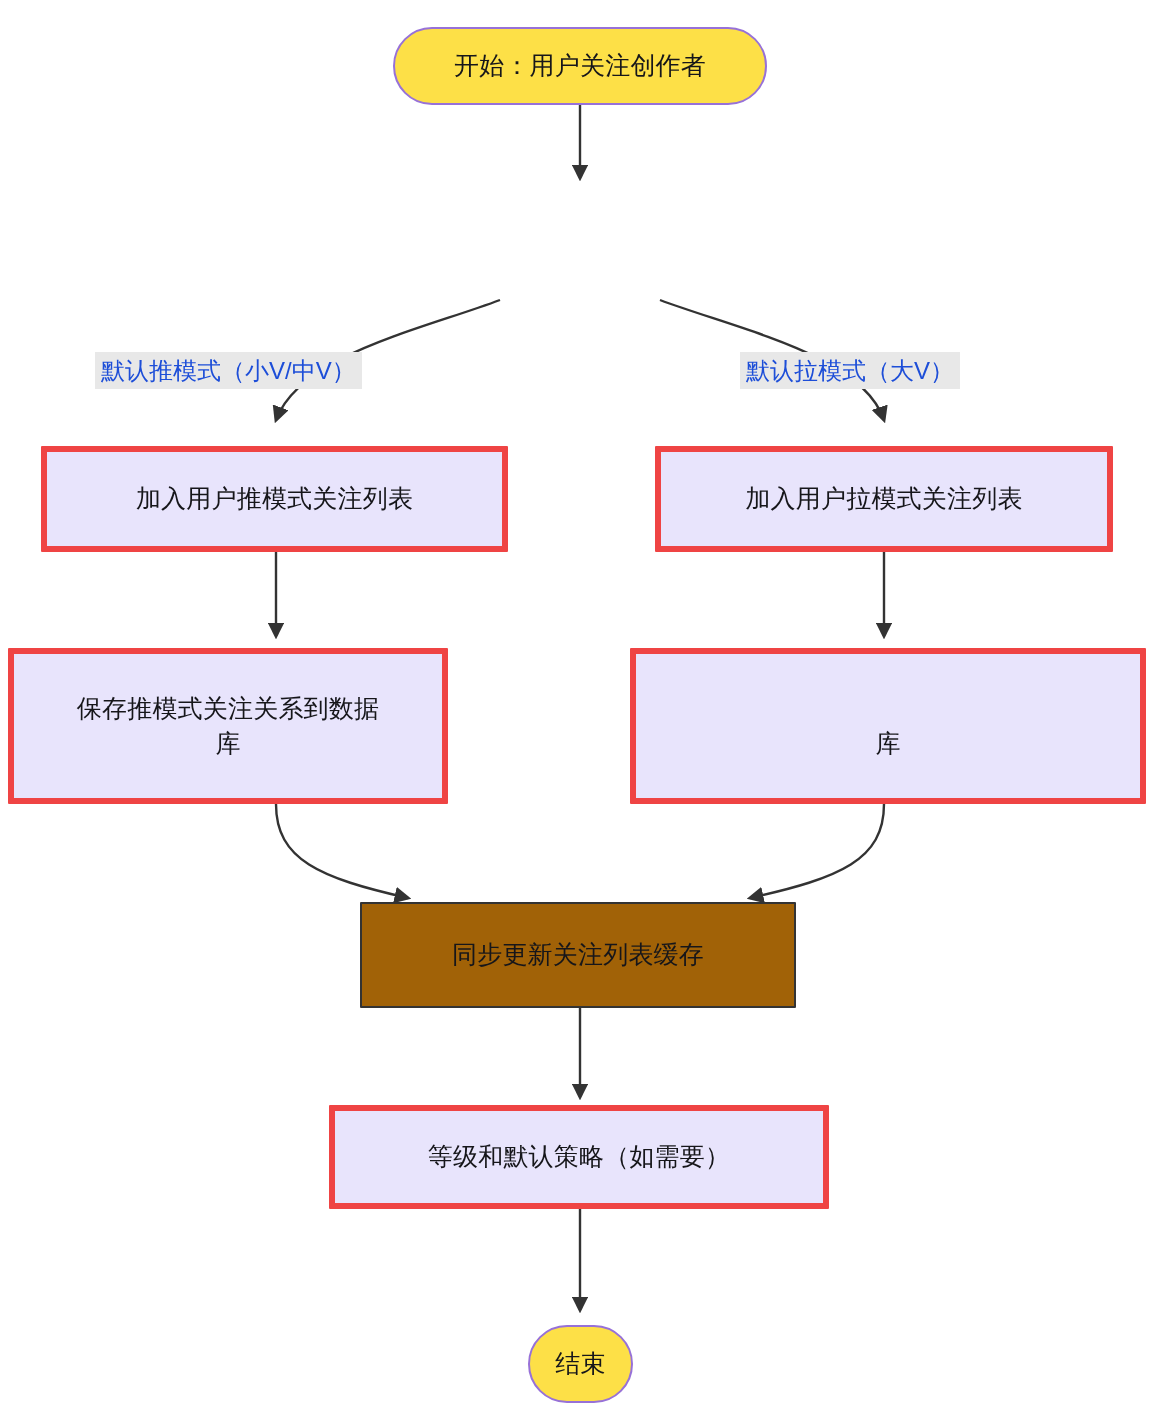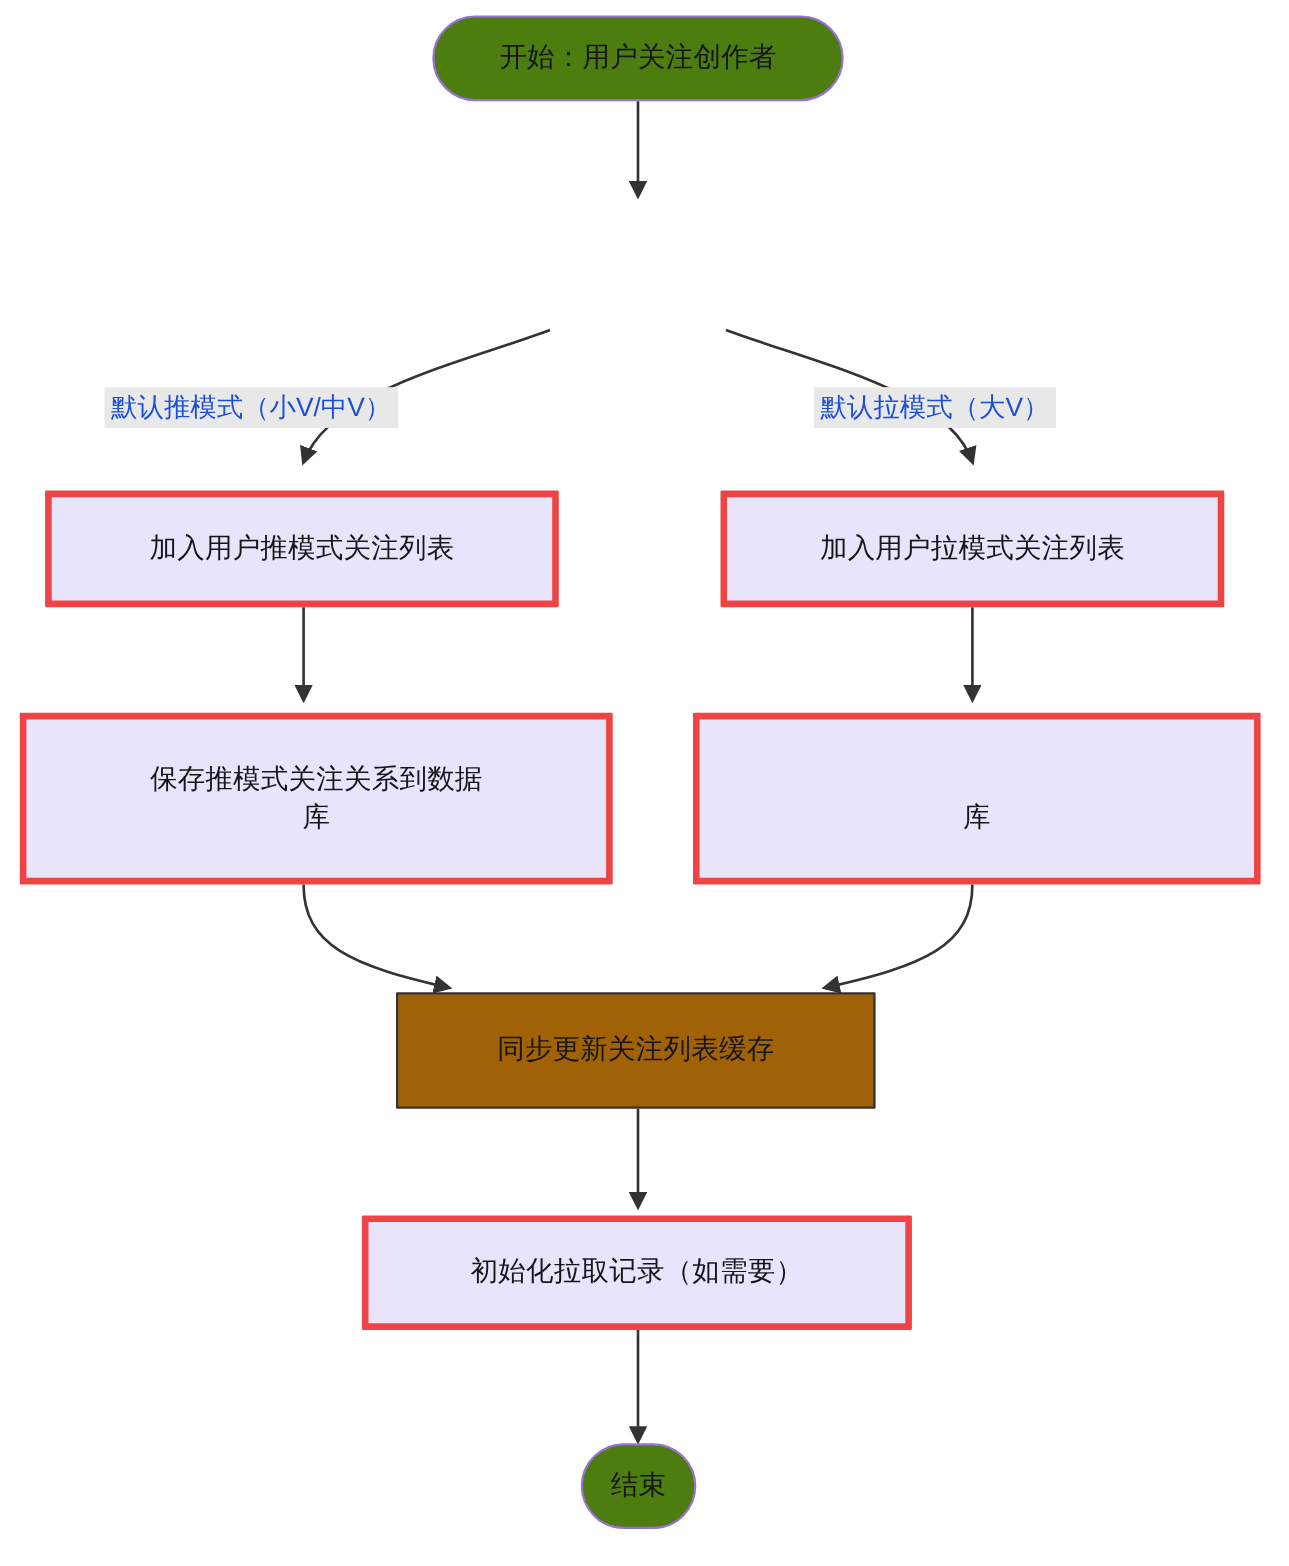--- a/index.html
+++ b/index.html
@@ -32,23 +32,24 @@
     align-items: center;
     justify-content: center;
     text-align: center;
     color: #16161a;
     font-size: 25px;
     line-height: 1.42;
     letter-spacing: 0.2px;
     padding: 4px 10px;
   }
   .node-terminal {
-    background: #4d7c0f;
+    background: #fde047;
     border: 2px solid #9771D8;
     border-radius: 60px;
+    margin-top: 13px;
   }
   .node-process {
     background: #E8E4FC;
     border: 6px solid #ef4444;
     border-radius: 1px;
   }
   .node-decision {
     background: #CCFF99;
     border: 2px solid #333333;
     border-radius: 1px;
@@ -118,39 +119,39 @@
   </div>
 
   <div class="node node-process" style="left:41px; top:446px; width:467px; height:106px;">
     <span class="node-text">加入用户推模式关注列表</span>
   </div>
 
   <div class="node node-process" style="left:655px; top:446px; width:458px; height:106px;">
     <span class="node-text">加入用户拉模式关注列表</span>
   </div>
 
-  <div class="node node-process" style="left:18px; top:648px; width:539px; height:156px;">
+  <div class="node node-process" style="left:8px; top:648px; width:440px; height:156px;">
     <span class="node-text">
       <span>保存推模式关注关系到数据</span><br>
       <span>库</span>
     </span>
   </div>
 
   <div class="node node-process" style="left:630px; top:648px; width:516px; height:156px;">
     <span class="node-text">
       <br>
       <span>库</span>
     </span>
   </div>
 
   <div class="node node-highlight" style="left:360px; top:902px; width:436px; height:106px;">
     <span class="node-text">同步更新关注列表缓存</span>
   </div>
 
   <div class="node node-process" style="left:329px; top:1105px; width:500px; height:104px;">
-    <span class="node-text">初始化拉取记录（如需要）</span>
+    <span class="node-text">等级和默认策略（如需要）</span>
   </div>
 
   <div class="node node-terminal" style="left:528px; top:1312px; width:105px; height:78px;">
     <span class="node-text">结束</span>
   </div>
 
 </div>
 
 </body></html>

